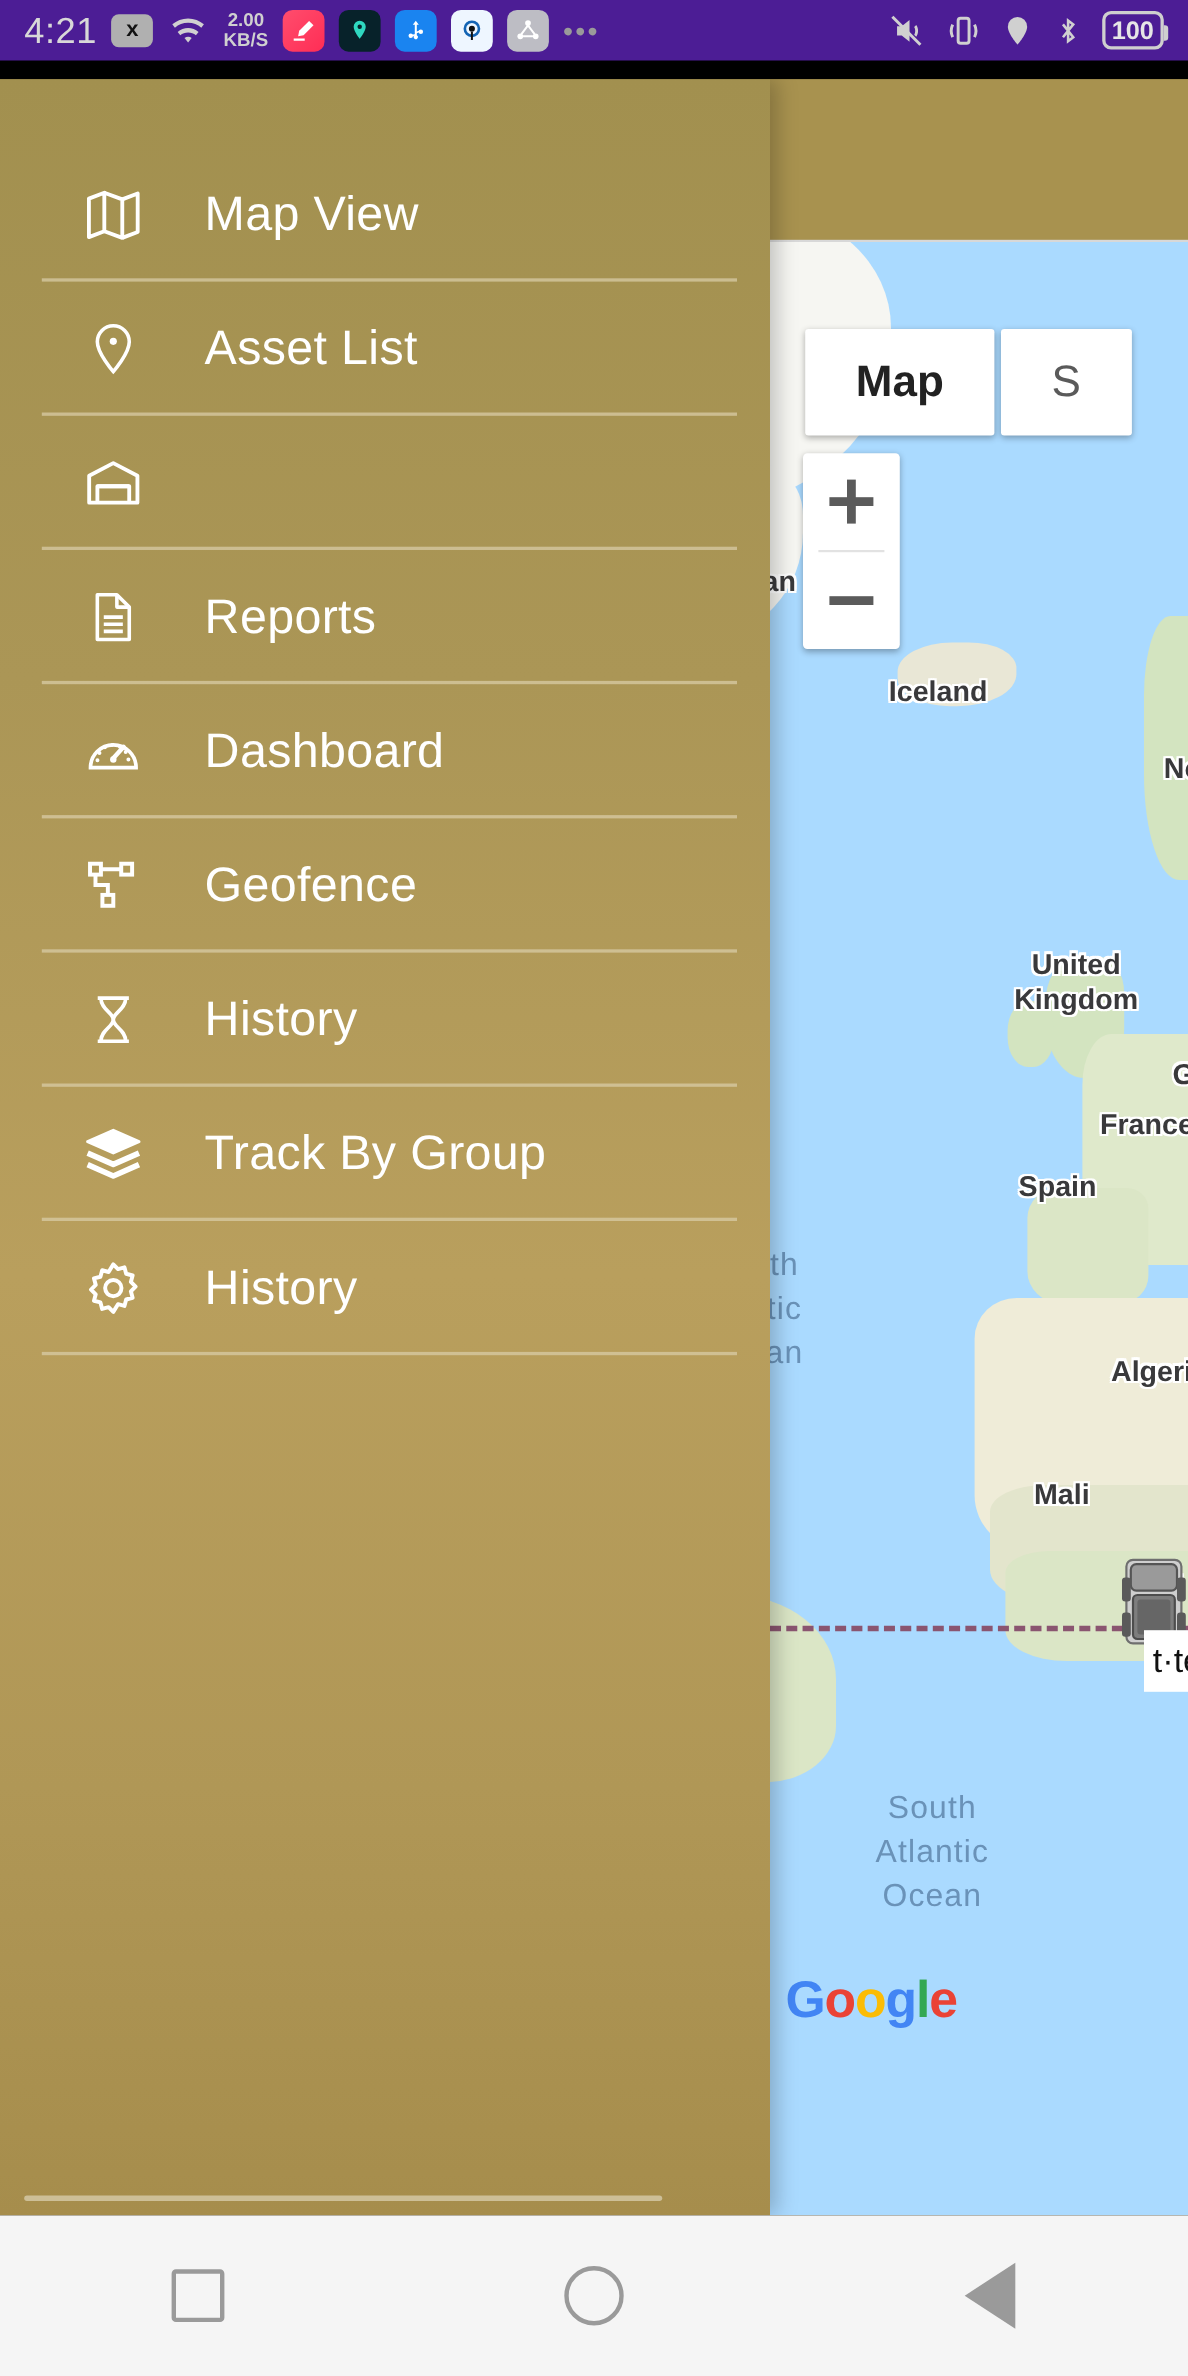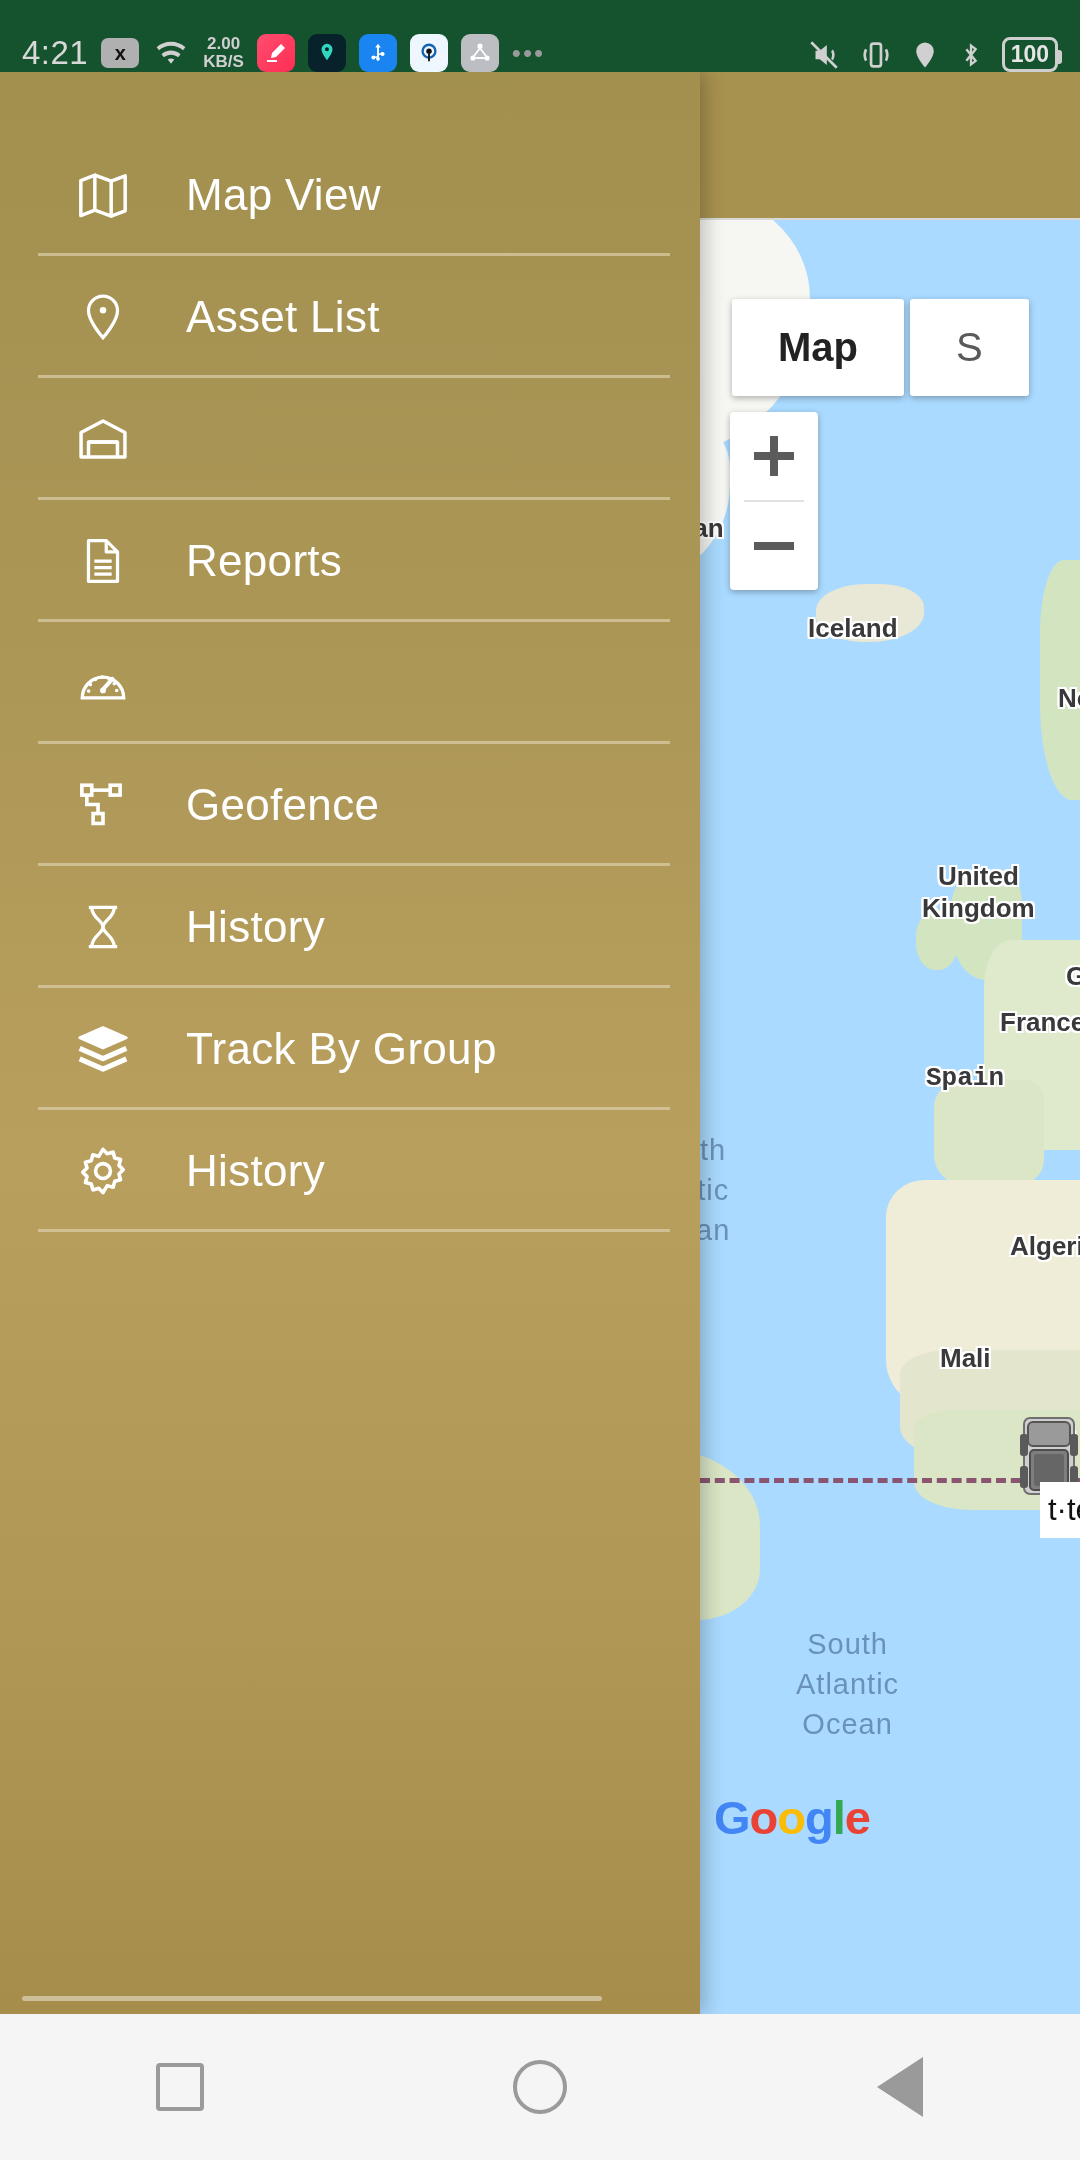--- a/index.html
+++ b/index.html
@@ -6,22 +6,22 @@
   html, body {
     width: 1080px; height: 2160px;
     background: #000;
     font-family: "Liberation Sans", sans-serif;
     overflow: hidden;
   }
   #screen { position: relative; width: 1080px; height: 2160px; overflow: hidden; background:#000; }
 
   
   .statusbar {
-    position:absolute; left:0; top:0; width:1080px; height:72px;
-    background:#14532d; display:flex; align-items:flex-end; padding:0 22px;
+    position:absolute; left:0; top:0; width:1080px; height:55px;
+    background:#4c1d95; display:flex; align-items:center; padding:0 22px;
   }
   .sb-left { display:flex; align-items:center; gap:13px; }
   .sb-right { display:flex; align-items:center; gap:17px; margin-left:auto; }
   .sb-time { color:#d8d8d8; font-size:33px; font-weight:400; letter-spacing:0.5px; }
   .sb-chip {
     width:38px; height:30px; border-radius:7px; background:#b0b0b0;
     display:flex; align-items:center; justify-content:center;
     color:#111; font-size:20px; font-weight:bold;
   }
   .sb-net { color:#d0d0d0; font-size:17px; line-height:18px; text-align:center; font-weight:600; }
@@ -229,21 +229,21 @@
 
         <div class="green" style="left:-150px; top:1230px; width:210px; height:170px; background:#dbe6c6; border-radius:30% 45% 30% 40%;"></div>
 
         <div class="maplabel" style="left:-14px; top:292px;">lan</div>
         <div class="maplabel" style="left:108px; top:392px;">Iceland</div>
         <div class="maplabel" style="left:358px; top:462px;">No</div>
         <div class="maplabel" style="left:222px; top:640px; white-space:pre;">United
 Kingdom</div>
         <div class="maplabel" style="left:366px; top:740px;">G</div>
         <div class="maplabel" style="left:300px; top:786px;">France</div>
-        <div class="maplabel" style="left:226px; top:842px;font-family:Liberation Mono, monospace;">Spain</div>
+        <div class="maplabel" style="left:226px; top:842px;">Spain</div>
         <div class="maplabel" style="left:290px; top:1010px;margin-left:20px;">Algeria</div>
         <div class="maplabel" style="left:240px; top:1122px;text-align:center;">Mali</div>
         <div class="maplabel" style="left:350px; top:1206px;">Ni</div>
 
         <div class="oceanlabel" style="left:-4px; top:910px; white-space:pre;">th
 tic
 an</div>
         <div class="oceanlabel" style="left:96px; top:1404px; white-space:pre;">South
 Atlantic
 Ocean</div>
@@ -342,20 +342,21 @@
 
         <div class="nav-item">
           <span class="nav-icon">
             <svg width="54" height="54" viewBox="0 0 24 24" fill="none" stroke="#fff" stroke-width="1.5" stroke-linecap="round">
               <path d="M2.8 18.6a9.2 9.2 0 1118.4 0H2.8z"></path>
               <path d="M12 14.8l4.2-4.6" stroke-width="1.8"></path>
               <circle cx="12" cy="15.3" r="1.3" fill="#fff" stroke="none"></circle>
               <path d="M5.6 15.6h.01M6.4 12.7h.01M8.6 10.4h.01M11.6 9.4h.01M14.7 10.2h.01M17 12.3h.01M18.1 15.3h.01" stroke-width="1.6"></path>
             </svg>
           </span>
+          <span class="nav-label">Dashboard</span>
           <span class="sep"></span>
         </div>
 
         <div class="nav-item">
           <span class="nav-icon">
             <svg width="54" height="54" viewBox="0 0 24 24" fill="none" stroke="#fff" stroke-width="1.6">
               <rect x="2.6" y="3.2" width="4.4" height="4.4"></rect>
               <rect x="15.2" y="3.2" width="4.4" height="4.4"></rect>
               <rect x="7.6" y="15.8" width="4.4" height="4.4"></rect>
               <path d="M7 5.4h8.2"></path>

